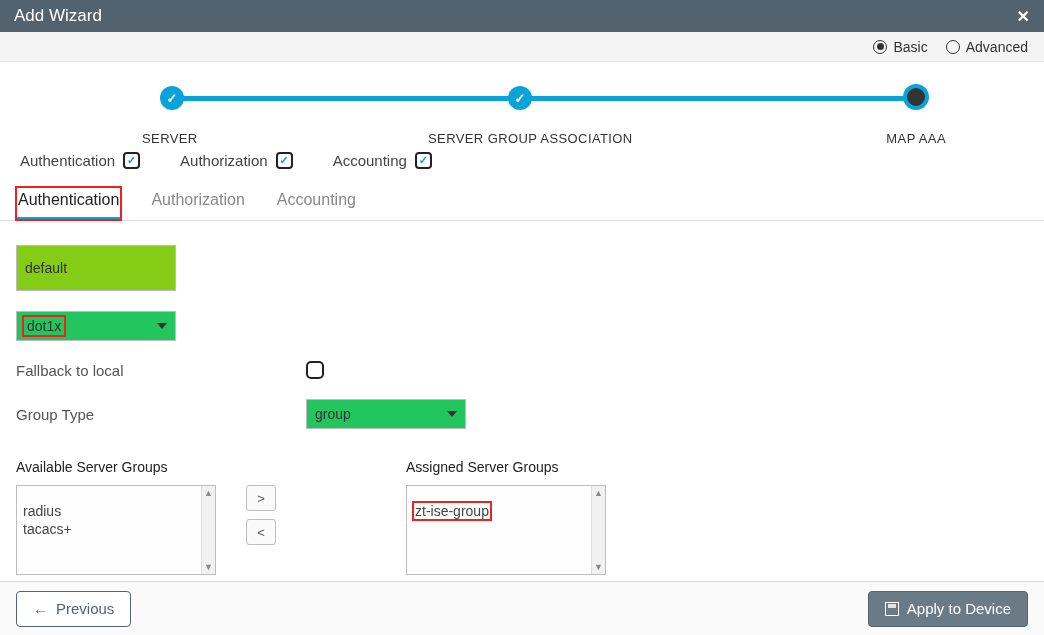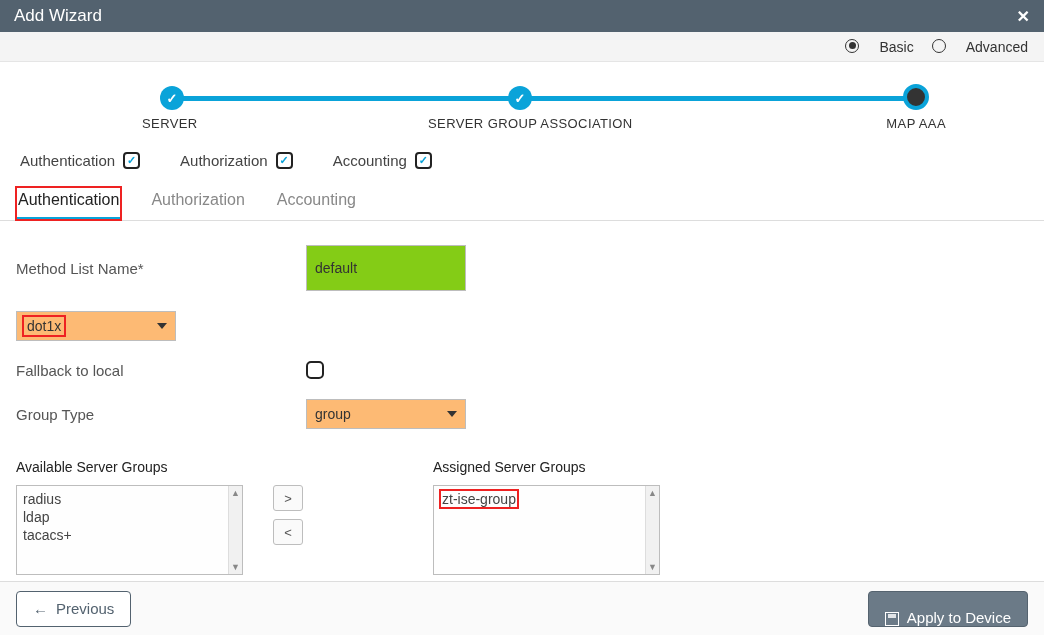--- a/index.html
+++ b/index.html
@@ -22,21 +22,21 @@
     border-bottom: 1px solid #e5e5e5;
     height: 30px;
     display: flex;
     align-items: center;
     justify-content: flex-end;
     padding-right: 16px;
     gap: 18px;
     font-size: 14px;
     color: #333;
   }
-  .radio-wrap { display: inline-flex; gap: 20px; cursor: pointer; }
+  .radio-wrap { display: inline-flex; align-items: center; gap: 6px; cursor: pointer; }
   .radio-outer {
     width: 14px; height: 14px; border: 1.5px solid #333; border-radius: 50%;
     display: inline-flex; align-items: center; justify-content: center;
   }
   .radio-inner { width: 7px; height: 7px; border-radius: 50%; background: #333; }
 
   .stepper {
     position: relative;
     margin: 22px 60px 0 60px;
     height: 60px;
@@ -46,21 +46,21 @@
   }
   .step-line.l1 { left: 110px; right: 460px; }
   .step-line.l2 { left: 460px; right: 65px; }
   .step-dot {
     position: absolute; top: 2px; width: 24px; height: 24px; border-radius: 50%;
     display: flex; align-items: center; justify-content: center; color: #fff; font-size: 13px;
   }
   .step-dot.blue { background: #0aa3d9; }
   .step-dot.dark { background: #333; border: 4px solid #0aa3d9; width: 26px; height: 26px; top: 0;}
   .step-dot .chk::before { content: "✓"; font-weight: bold; }
-  .step-label { position: absolute; top: 32px; text-align: center; font-size: 13px; color: #333; letter-spacing: 0.4px; }
+  .step-label { position: absolute; top: 47px; text-align: center; font-size: 13px; color: #333; letter-spacing: 0.4px; }
 
   .check-row {
     display: flex;
     gap: 40px;
     padding: 8px 20px 0 20px;
     align-items: center;
     font-size: 15px;
     color: #444;
   }
   .check-row .cwrap { display: inline-flex; align-items: center; gap: 8px; }
@@ -86,39 +86,39 @@
   }
 
   .form-area { padding: 24px 16px 10px 16px; }
   .form-row { display: flex; align-items: center; margin-bottom: 20px; }
   .form-row .lbl { width: 290px; color: #555; font-size: 15px; }
   .txtinput {
     width: 160px; height: 46px; border: 1px solid #bdbdbd; padding: 0 8px;
     background: #84cc16; color: #333; font-size: 14px;
   }
   .select {
-    width: 160px; height: 30px; border: 1px solid #bdbdbd; background: #fdba74;
+    width: 160px; height: 30px; border: 1px solid #bdbdbd; background: #22c55e;
     display: flex; align-items: center; justify-content: space-between; padding: 0 8px;
     cursor: pointer; font-size: 14px; color: #333;
   }
   .select .val.redbox { outline: 2px solid #e22; outline-offset: 1px; padding: 0 2px; }
   .caret {
     width: 0; height: 0; border-left: 5px solid transparent; border-right: 5px solid transparent;
     border-top: 6px solid #333;
   }
   .fallback-chk {
     width: 18px; height: 18px; border: 2.5px solid #222; border-radius: 5px; cursor: pointer;
   }
 
   .groups-row { display: flex; padding: 0 16px; gap: 30px; align-items: flex-start; }
   .groups-col { display: flex; flex-direction: column; }
   .groups-col .ghdr { font-size: 14px; color: #222; margin-bottom: 10px; }
   .listbox {
-    width: 227px; height: 90px; border: 1px solid #bdbdbd; background: #fefefe;
-    padding: 4px 6px; font-size: 14px; color: #444; position: relative; overflow: hidden;
+    width: 200px; height: 90px; border: 1px solid #bdbdbd; background: #fefefe;
+    padding: 16px 6px; font-size: 14px; color: #444; position: relative; overflow: hidden;
   }
   .listbox .scroll { position: absolute; right: 0; top: 0; bottom: 0; width: 14px; background: #f1f1f1; border-left: 1px solid #ddd;}
   .listbox .scroll::before { content:"▲"; position:absolute; top:2px; left:2px; font-size:9px; color:#888;}
   .listbox .scroll::after { content:"▼"; position:absolute; bottom:2px; left:2px; font-size:9px; color:#888;}
   .listbox .item { cursor: pointer; line-height: 18px; }
   .listbox .item.redbox { outline: 2px solid #e22; outline-offset: -1px; display: inline-block; padding: 0 2px; }
   .shuttle-btns { display: flex; flex-direction: column; gap: 8px; padding-top: 26px; }
   .shuttle-btns button {
     width: 30px; height: 26px; border: 1px solid #bdbdbd; background: #fafafa;
     font-size: 13px; color: #555; cursor: pointer; border-radius: 3px;
@@ -134,21 +134,21 @@
     display: flex;
     align-items: center;
     justify-content: space-between;
     padding: 0 16px;
   }
   .btn {
     height: 36px; padding: 0 16px; border-radius: 4px; font-size: 15px;
     display: inline-flex; align-items: center; gap: 8px; cursor: pointer;
   }
   .btn.prev { background: #fff; border: 1px solid #53626f; color: #53626f; }
-  .btn.apply { background: #6b7a87; border: 1px solid #55636f; color: #fff; align-items: flex-end; }
+  .btn.apply { background: #6b7a87; border: 1px solid #55636f; color: #fff; }
   .arrow-left::before { content: "←"; font-weight: bold; }
   .save-ic {
     width: 14px; height: 14px; border: 1.5px solid #fff; display:inline-block; position:relative;
   }
   .save-ic::before { content:""; position:absolute; top:1px; left:2px; right:2px; height:4px; background:#fff; opacity:.8;}
 </style>
 </head>
 <body>
 
 <div class="modal-header">
@@ -204,21 +204,20 @@
 
 <div class="tabs">
   <div class="tab active">Authentication</div>
   <div class="tab">Authorization</div>
   <div class="tab">Accounting</div>
 </div>
 
 <div class="form-area">
 
   <div class="form-row">
-    <span class="lbl">Method List Name*</span>
     <input class="txtinput" value="default" style="">
   </div>
 
   <div class="form-row">
     <div class="select">
       <span class="val redbox">dot1x</span>
       <span class="caret"></span>
     </div>
   </div>
 
@@ -234,21 +233,20 @@
       <span class="caret"></span>
     </div>
   </div>
 </div>
 
 <div class="groups-row">
   <div class="groups-col">
     <span class="ghdr">Available Server Groups</span>
     <div class="listbox">
       <div class="item">radius</div>
-      <div class="item">ldap</div>
       <div class="item">tacacs+</div>
       <div class="scroll"></div>
     </div>
   </div>
 
   <div class="spacer-col">
     <div class="shuttle-btns">
       <button>&gt;</button>
       <button>&lt;</button>
     </div>

